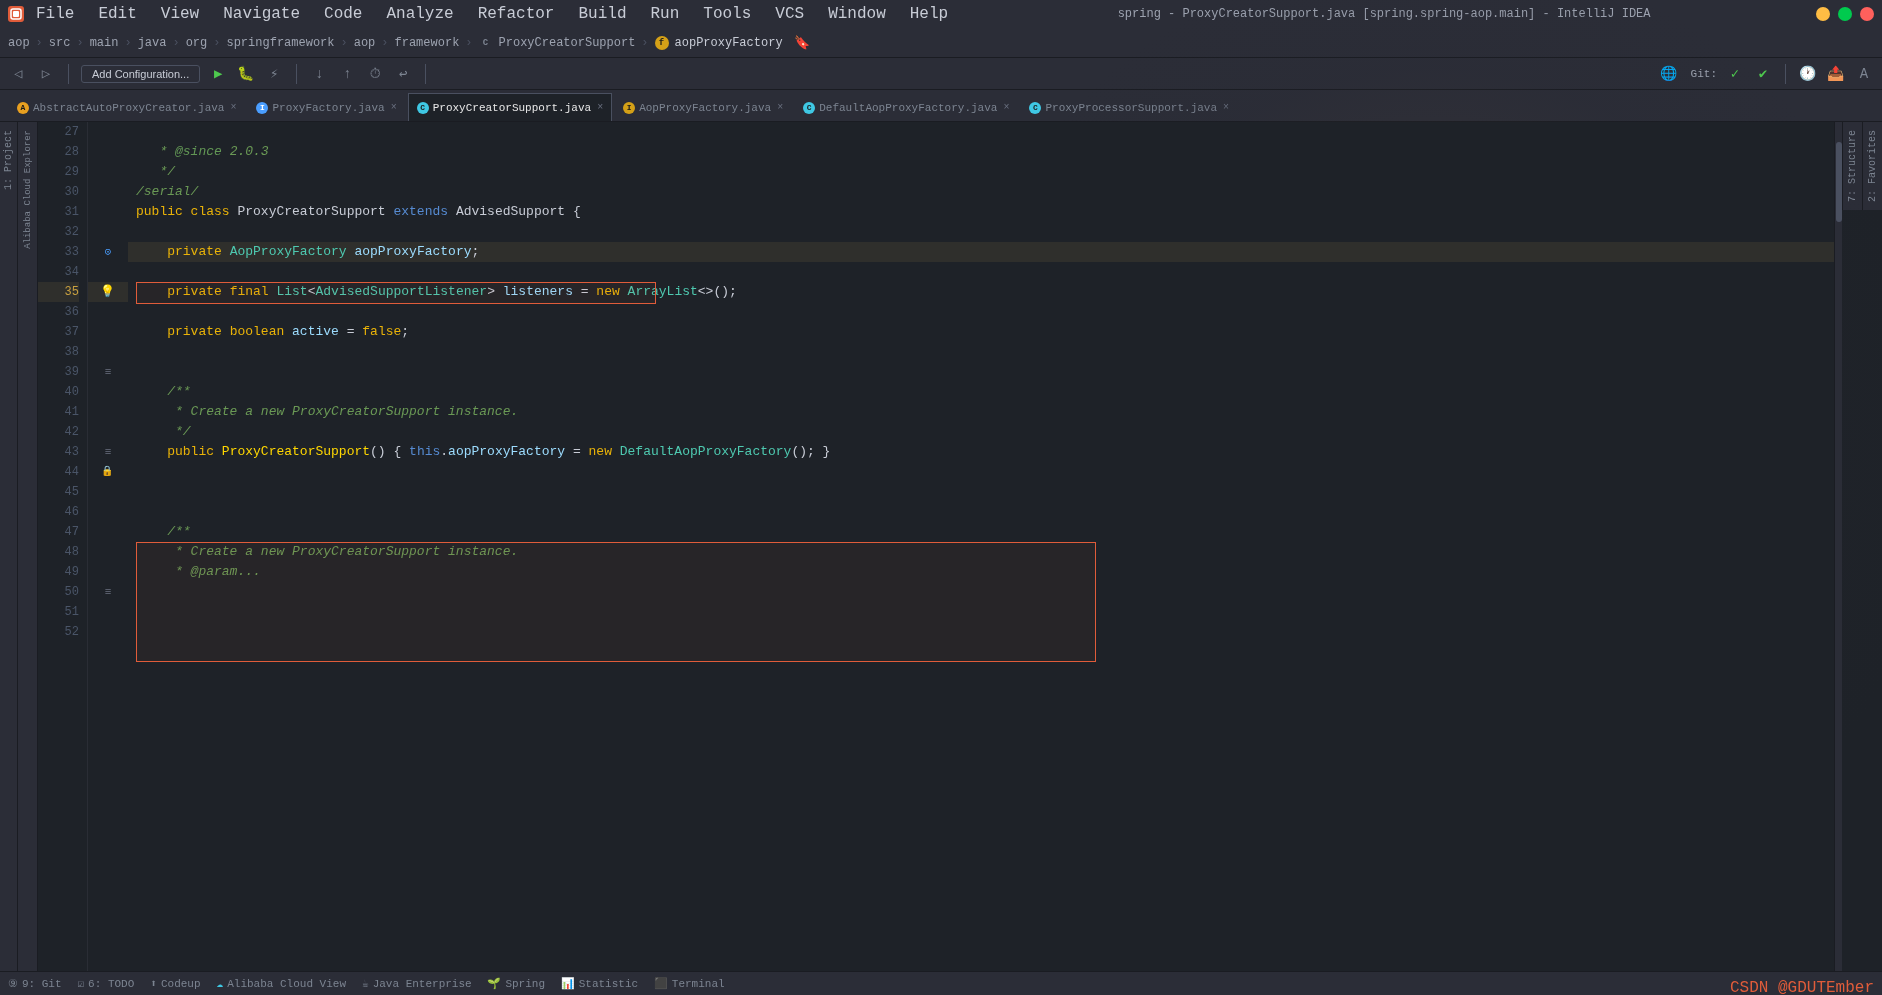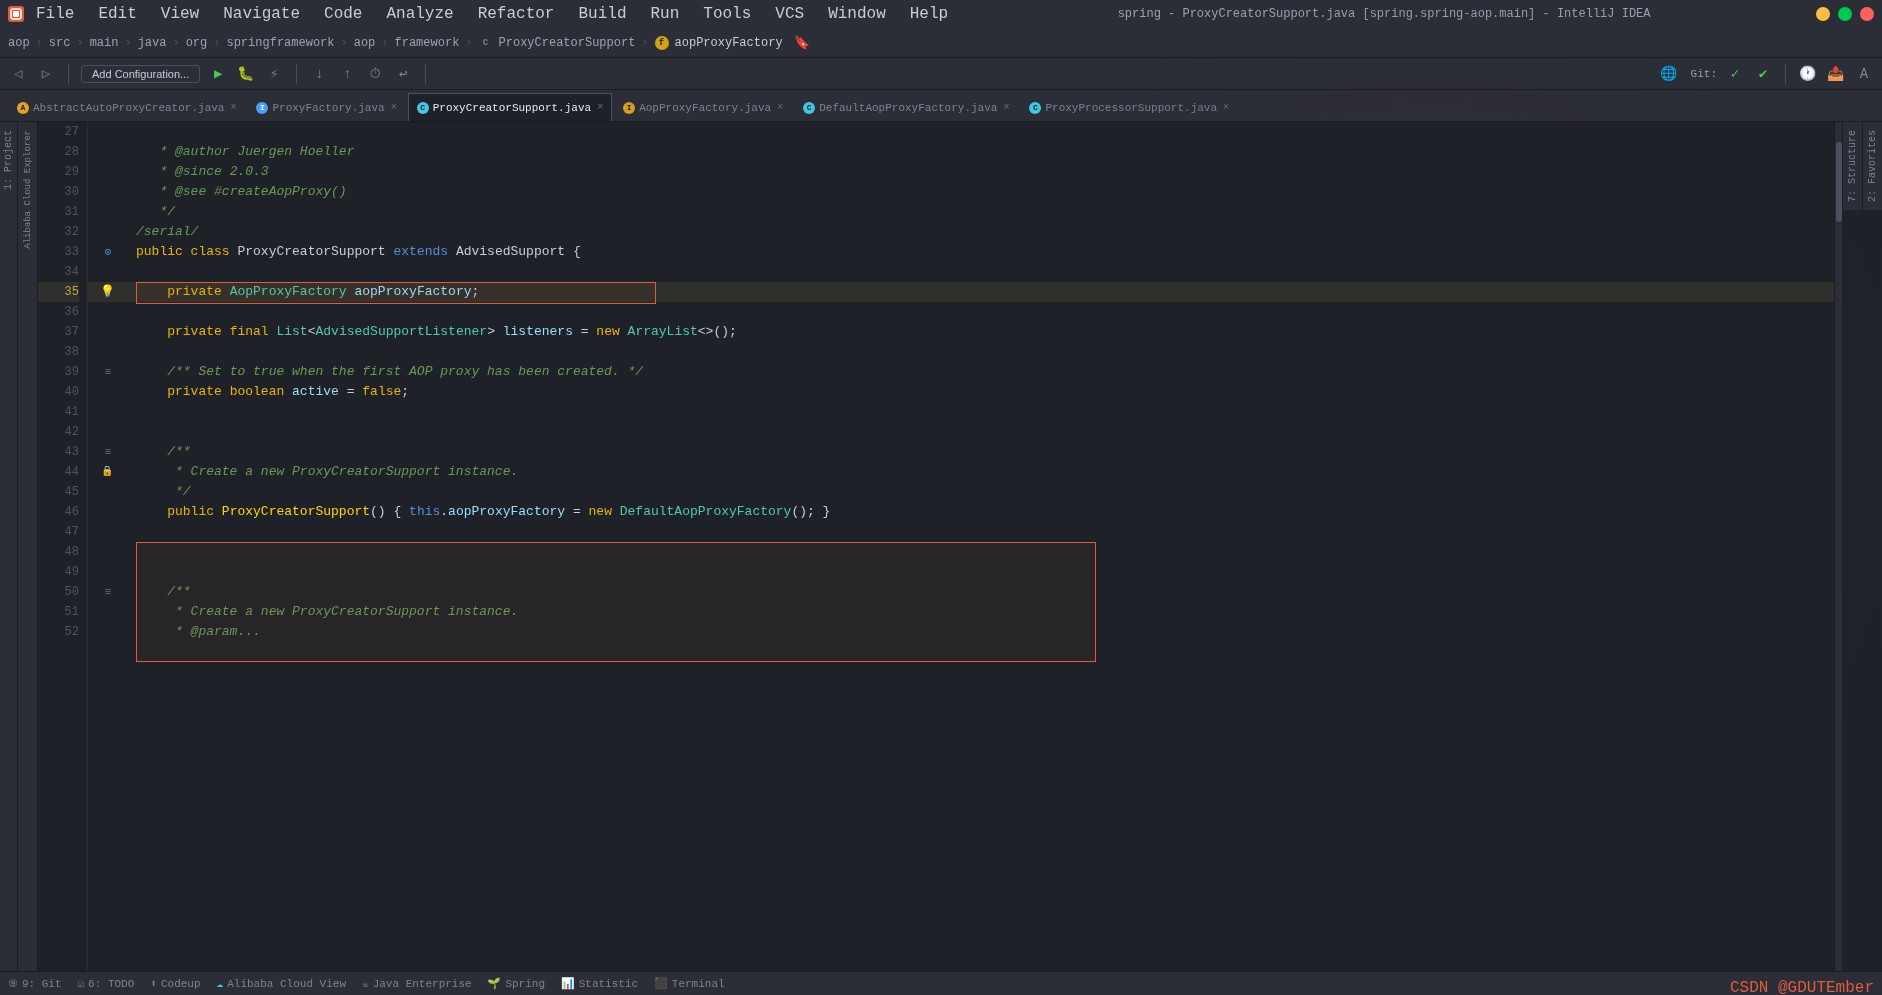--- a/index.html
+++ b/index.html
@@ -595,31 +595,25 @@
       <div class="highlight-box" style="top: 160px; left: 8px; width: 520px; height: 22px;"></div>
 
       <div class="highlight-box" style="top: 420px; left: 8px; width: 960px; height: 120px;"></div>
 
       <div class="code-content">
 
         <div class="code-line">
           <span class="comment"> </span>
         </div>
 
-        <div class="code-line">
-          <span class="comment">   * <span class="javadoc-tag">@author</span> Juergen Hoeller</span>
-        </div>
 
         <div class="code-line">
           <span class="comment">   * <span class="javadoc-tag">@since</span> 2.0.3</span>
         </div>
 
-        <div class="code-line">
-          <span class="comment">   * <span class="javadoc-tag">@see</span> #createAopProxy()</span>
-        </div>
 
         <div class="code-line">
           <span class="comment">   */</span>
         </div>
 
         <div class="code-line">
           <span class="comment">/serial/</span>
         </div>
 
         <div class="code-line">
@@ -635,23 +629,20 @@
         </div>
 
         <div class="code-line"></div>
 
         <div class="code-line">
           <span>    </span><span class="kw">private </span><span class="kw">final </span><span class="type">List</span><span class="punct">&lt;</span><span class="type">AdvisedSupportListener</span><span class="punct">&gt; </span><span class="var">listeners </span><span class="punct">= </span><span class="kw">new </span><span class="type">ArrayList</span><span class="punct">&lt;&gt;();</span>
         </div>
 
         <div class="code-line"></div>
 
-        <div class="code-line">
-          <span>    </span><span class="comment">/** Set to true when the first AOP proxy has been created. */</span>
-        </div>
 
         <div class="code-line">
           <span>    </span><span class="kw">private </span><span class="kw">boolean </span><span class="var">active </span><span class="punct">= </span><span class="kw">false</span><span class="punct">;</span>
         </div>
 
         <div class="code-line"></div>
 
         <div class="code-line"></div>
 
         <div class="code-line">

